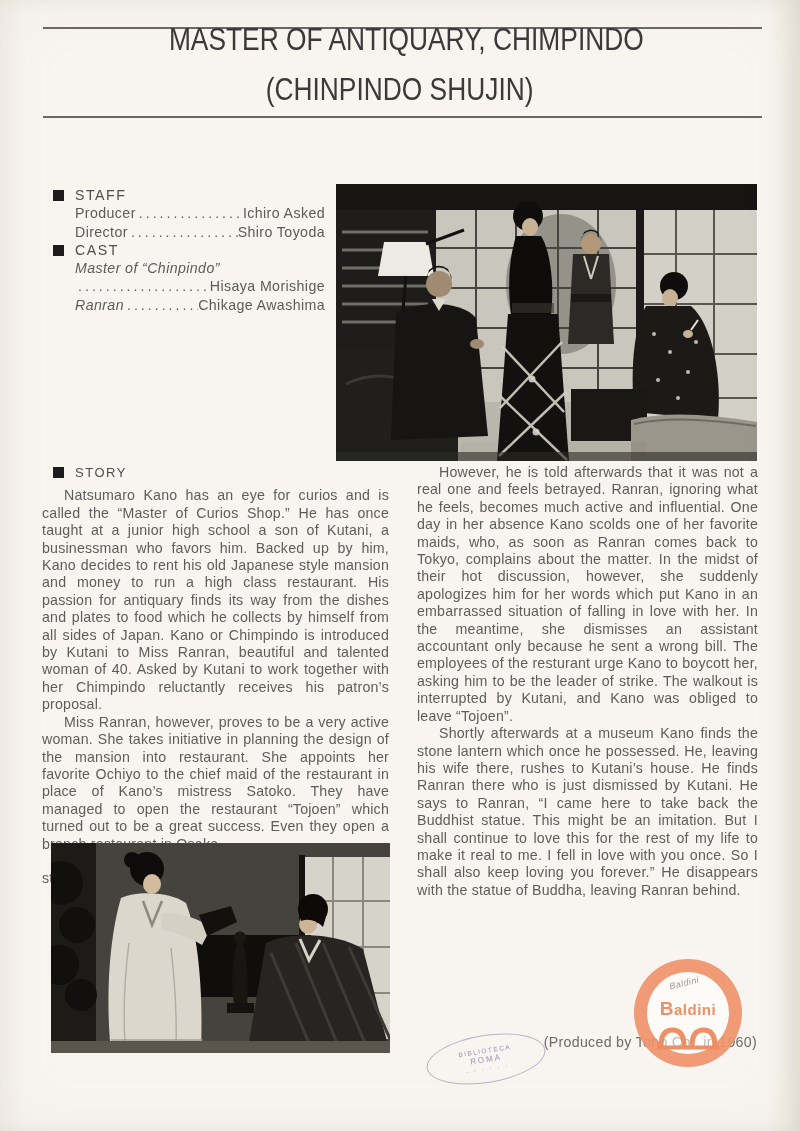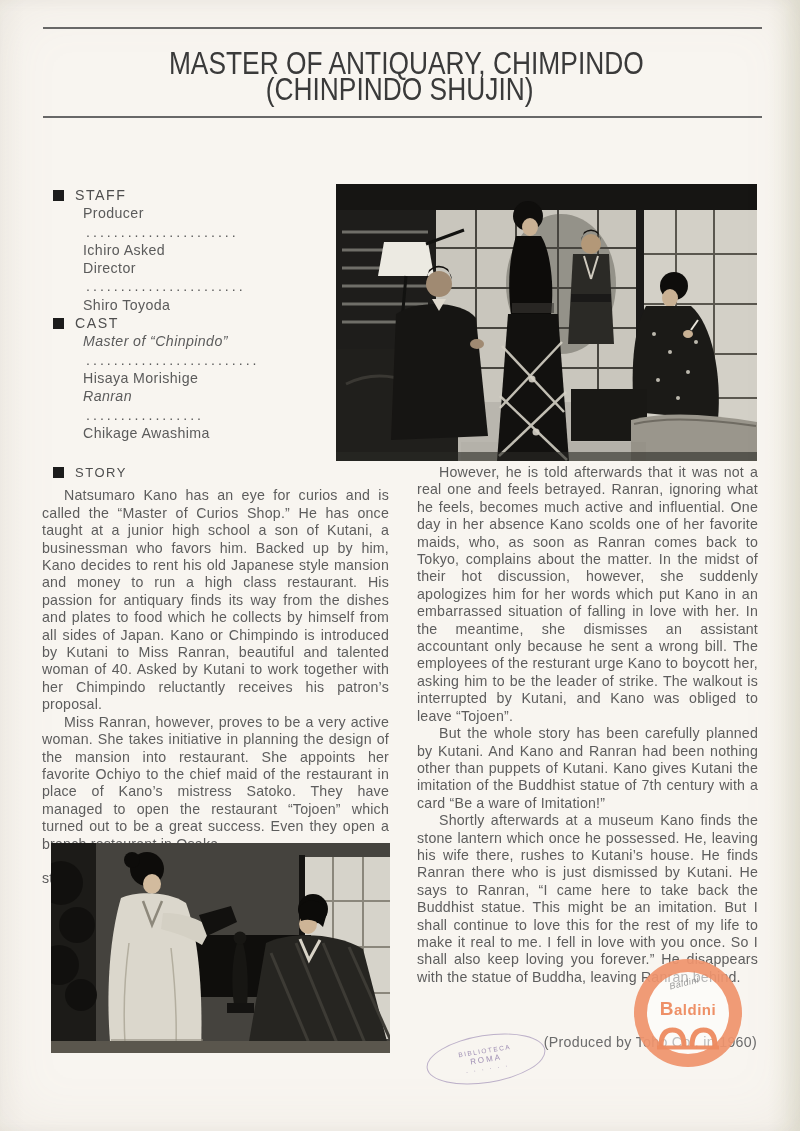--- a/index.html
+++ b/index.html
@@ -9,28 +9,28 @@
   #page::after{content:"";position:absolute;inset:0;pointer-events:none;
         box-shadow:inset 0 0 60px rgba(170,150,130,.10), inset -8px 0 14px rgba(120,110,100,.08);}
 
   .rule{position:absolute;left:43px;width:719px;height:2px;background:#686868;}
   .rule-top{top:27px;}
   .rule-bottom{top:116px;}
 
   .title{position:absolute;left:0;right:0;text-align:center;color:#3a3a3a;
          font-size:31px;line-height:32px;font-weight:400;letter-spacing:0px;white-space:nowrap;}
   .title>span{display:inline-block;transform:scaleX(.85);transform-origin:center;}
-  .title.l1{top:48px;padding-left:12px;}
+  .title.l1{top:24px;padding-left:12px;}
   .title.l2{top:74px;}
 
   .credits{position:absolute;left:53px;top:186px;width:272px;color:#5b5b5b;
            font-size:14.2px;line-height:18.3px;}
   .cred-heading{display:flex;align-items:center;gap:11px;letter-spacing:1.5px;color:#4e4e4e;}
   .sq{width:11px;height:11px;background:#1c1c1c;flex:0 0 auto;}
-  .cred-row{display:flex;margin-left:30px;white-space:nowrap;letter-spacing:.4px;flex-direction:column;}
+  .cred-row{display:flex;margin-left:22px;white-space:nowrap;letter-spacing:.4px;}
   .cred-row .role{flex:0 0 auto;}
   .cred-row .dots{flex:1 1 auto;overflow:hidden;letter-spacing:3px;padding:0 3px;}
   .cred-row .nm{flex:0 0 auto;}
   .italic{font-style:italic;}
 
   .photo{position:absolute;background:#222;}
   .photo svg{display:block;width:100%;height:100%;}
   .top-photo{left:336px;top:184px;width:421px;height:277px;}
   .bottom-photo{left:51px;top:843px;width:339px;height:210px;}
 
@@ -195,21 +195,20 @@
       <span class="sq"></span>
       <span>STORY</span>
     </div>
     <p class="para indent">Natsumaro Kano has an eye for curios and is called the “Master of Curios Shop.” He has once taught at a junior high school a son of Kutani, a businessman who favors him. Backed up by him, Kano decides to rent his old Japanese style mansion and money to run a high class restaurant. His passion for antiquary finds its way from the dishes and plates to food which he collects by himself from all sides of Japan. Kano or Chimpindo is introduced by Kutani to Miss Ranran, beautiful and talented woman of 40. Asked by Kutani to work together with her Chimpindo reluctantly receives his patron’s proposal.</p>
     <p class="para indent">Miss Ranran, however, proves to be a very active woman. She takes initiative in planning the design of the mansion into restaurant. She appoints her favorite Ochiyo to the chief maid of the restaurant in place of Kano’s mistress Satoko. They have managed to open the restaurant “Tojoen” which turned out to be a great success.  Even they open a branch restaurant in Osaka.</p>
     <p class="para indent">Ranran one day shows a 7th century Buddhist statue</p>
   </section>
 
   <section class="story-col col2">
     <p class="para indent">However, he is told afterwards that it was not a real one and feels betrayed. Ranran, ignoring what he feels, becomes much active and influential. One day in her absence Kano scolds one of her favorite maids, who, as soon as Ranran comes back to Tokyo, complains about the matter. In the midst of their hot discussion, however, she suddenly apologizes him for her words which put Kano in an embarrassed situation of falling in love with her. In the meantime, she dismisses an assistant accountant only because he sent a wrong bill. The employees of the resturant urge Kano to boycott her, asking him to be the leader of strike. The walkout is interrupted by Kutani, and Kano was obliged to leave “Tojoen”.</p>
-    <p class="para indent">But the whole story has been carefully planned by Kutani. And Kano and Ranran had been nothing other than puppets of Kutani. Kano gives Kutani the imitation of the Buddhist statue of 7th century with a card “Be a ware of Imitation!”</p>
     <p class="para indent">Shortly afterwards at a museum Kano finds the stone lantern which once he possessed. He, leaving his wife there, rushes to Kutani’s house. He finds Ranran there who is just dismissed by Kutani. He says to Ranran, “I came here to take back the Buddhist statue.  This might be an imitation. But I shall continue to love this for the rest of my life to make it real to me. I fell in love with you once. So I shall also keep loving you forever.” He disappears with the statue of Buddha, leaving Ranran behind.</p>
   </section>
 
   <div class="photo bottom-photo">
     <svg viewBox="0 0 339 210" preserveAspectRatio="none">
       <rect width="339" height="210" fill="#45433e"></rect>
       <rect x="0" y="0" width="45" height="210" fill="#1c1b18"></rect>
       <g fill="#11100e" opacity=".95">
         <circle cx="10" cy="40" r="22"></circle>
           <circle cx="26" cy="82" r="18"></circle>

